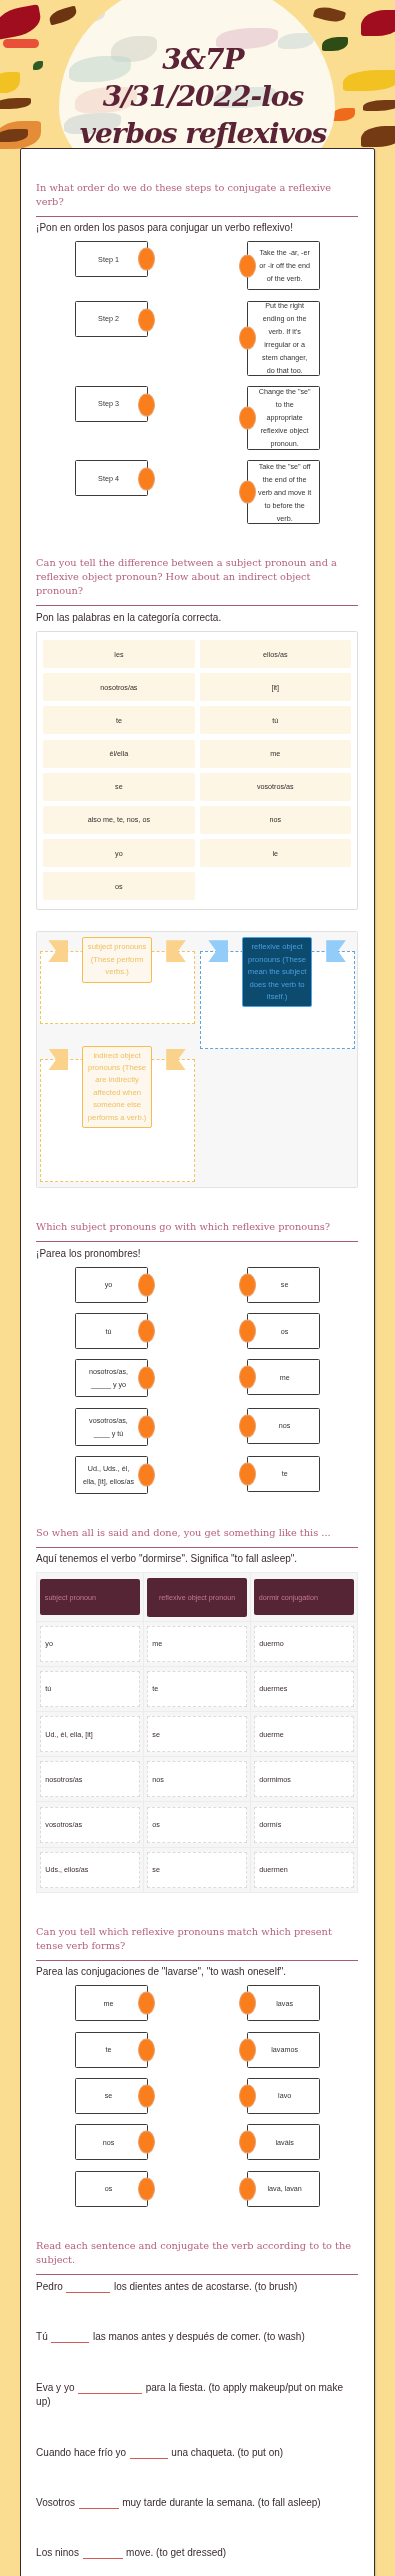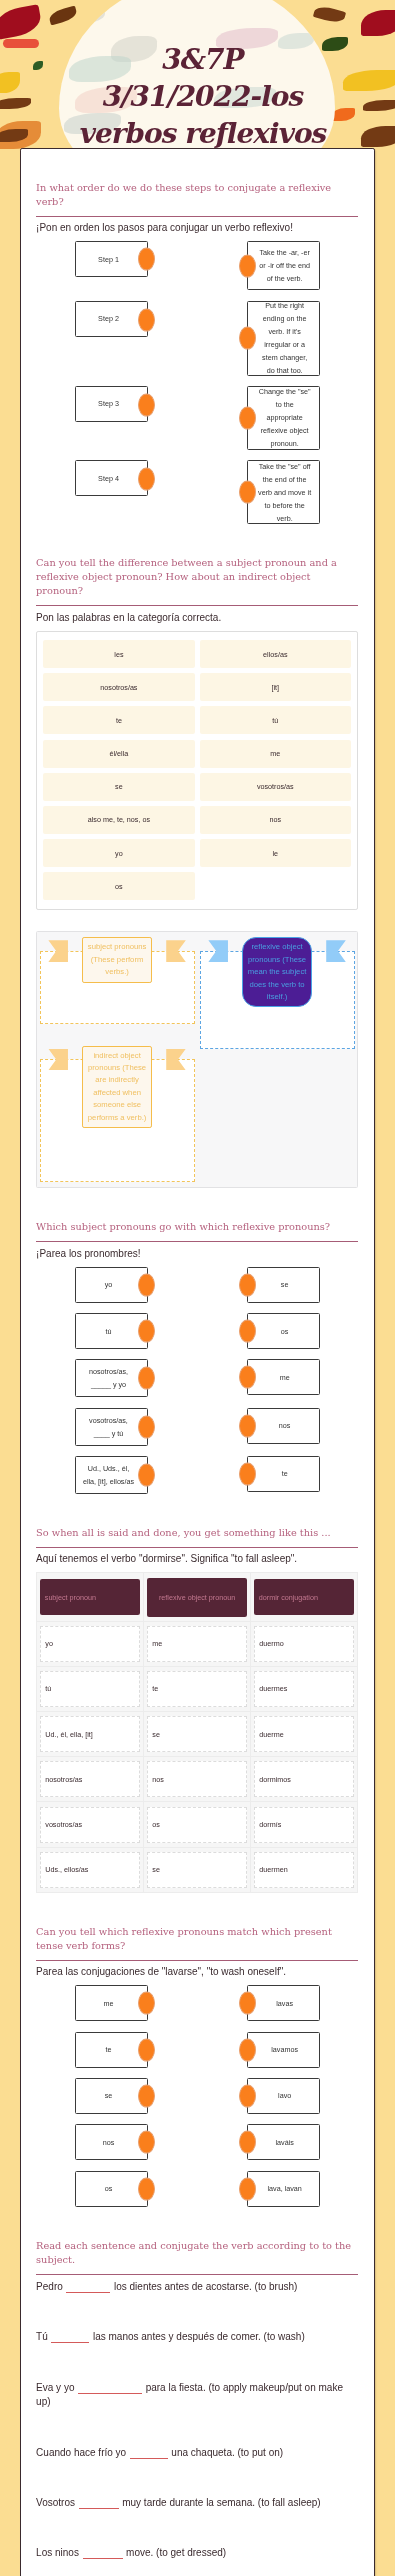--- a/index.html
+++ b/index.html
@@ -156,21 +156,21 @@
     border: 1px solid #f5bd4b;
     border-radius: 2.1px;
     background: #fdf7ed;
     color: #f0c062;
     font-size: 7.7px;
     line-height: 12.4px;
     text-align: center;
     padding: 3.1px 3.1px;
     z-index: 2;
   }
-  .cat.blue .cat-label { border-color: #4aa3e6; background: #4c1d95; color: #4a9fe0; border-radius: 14px; }
+  .cat.blue .cat-label { border-color: #4aa3e6; background: #0c4a6e; color: #4a9fe0; }
   
   .ctable {
     border: 0.5px solid #ececec;
     background: #f6f6f6;
     width: 100%;
     border-collapse: collapse;
   }
   .ctable td { border: 0.5px solid #ececec; padding: 4.1px 3.1px; vertical-align: middle; width: 33.3%; }
   .th-cell {
     background: #552536;

